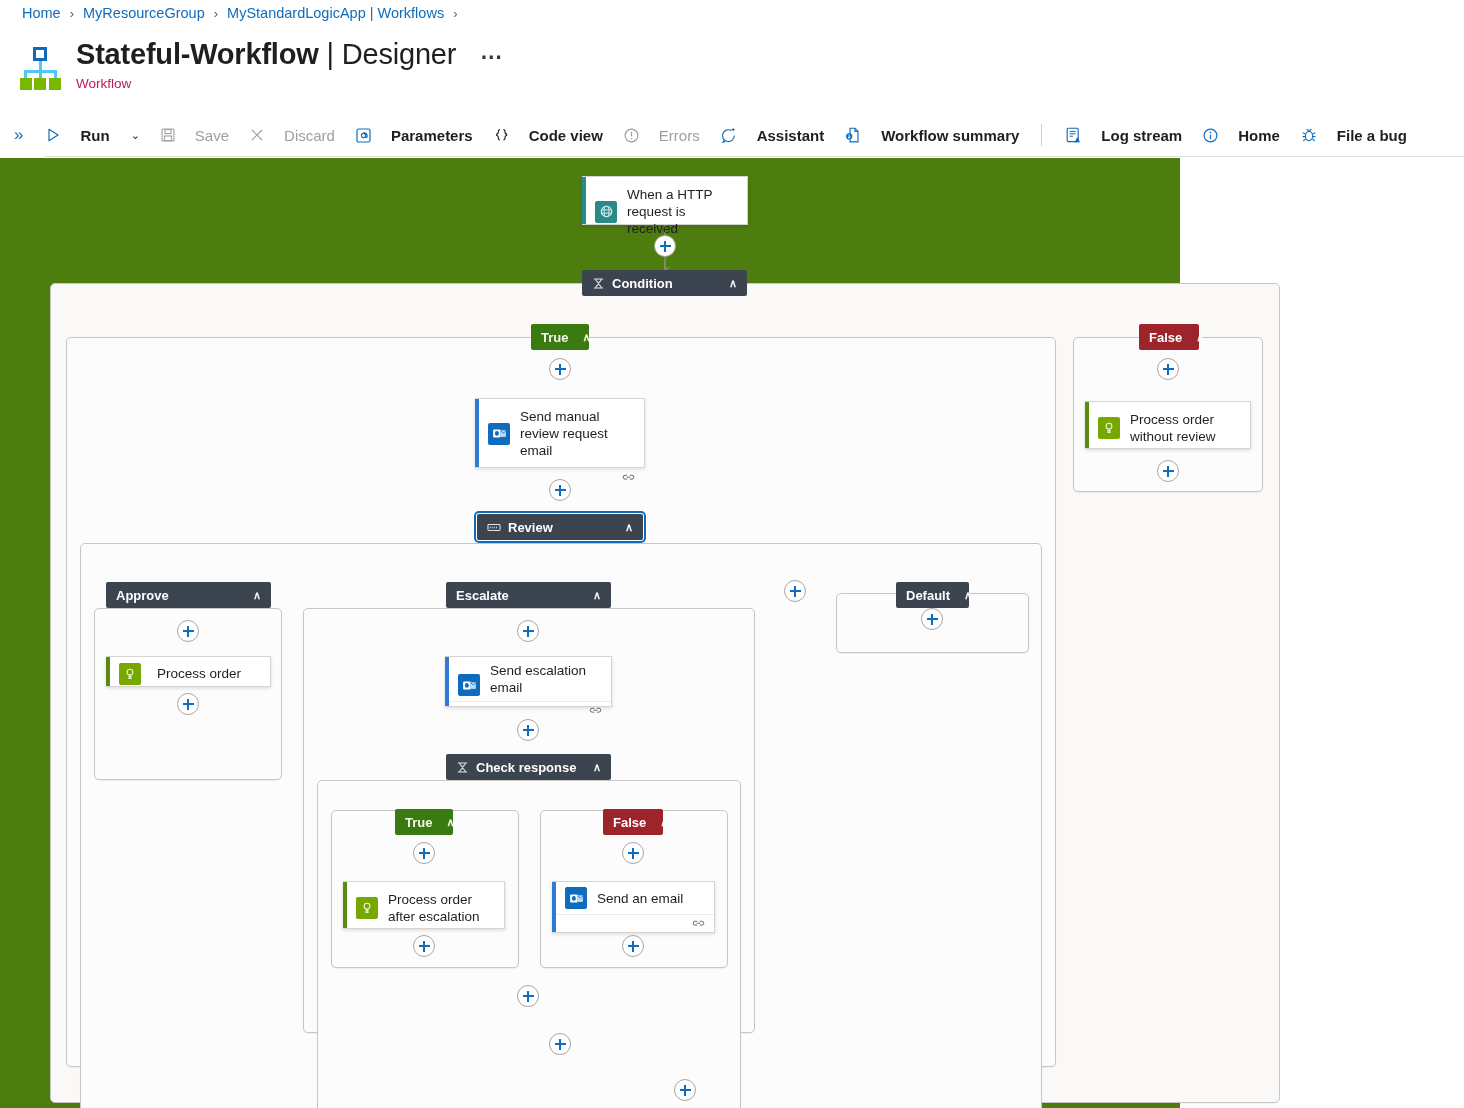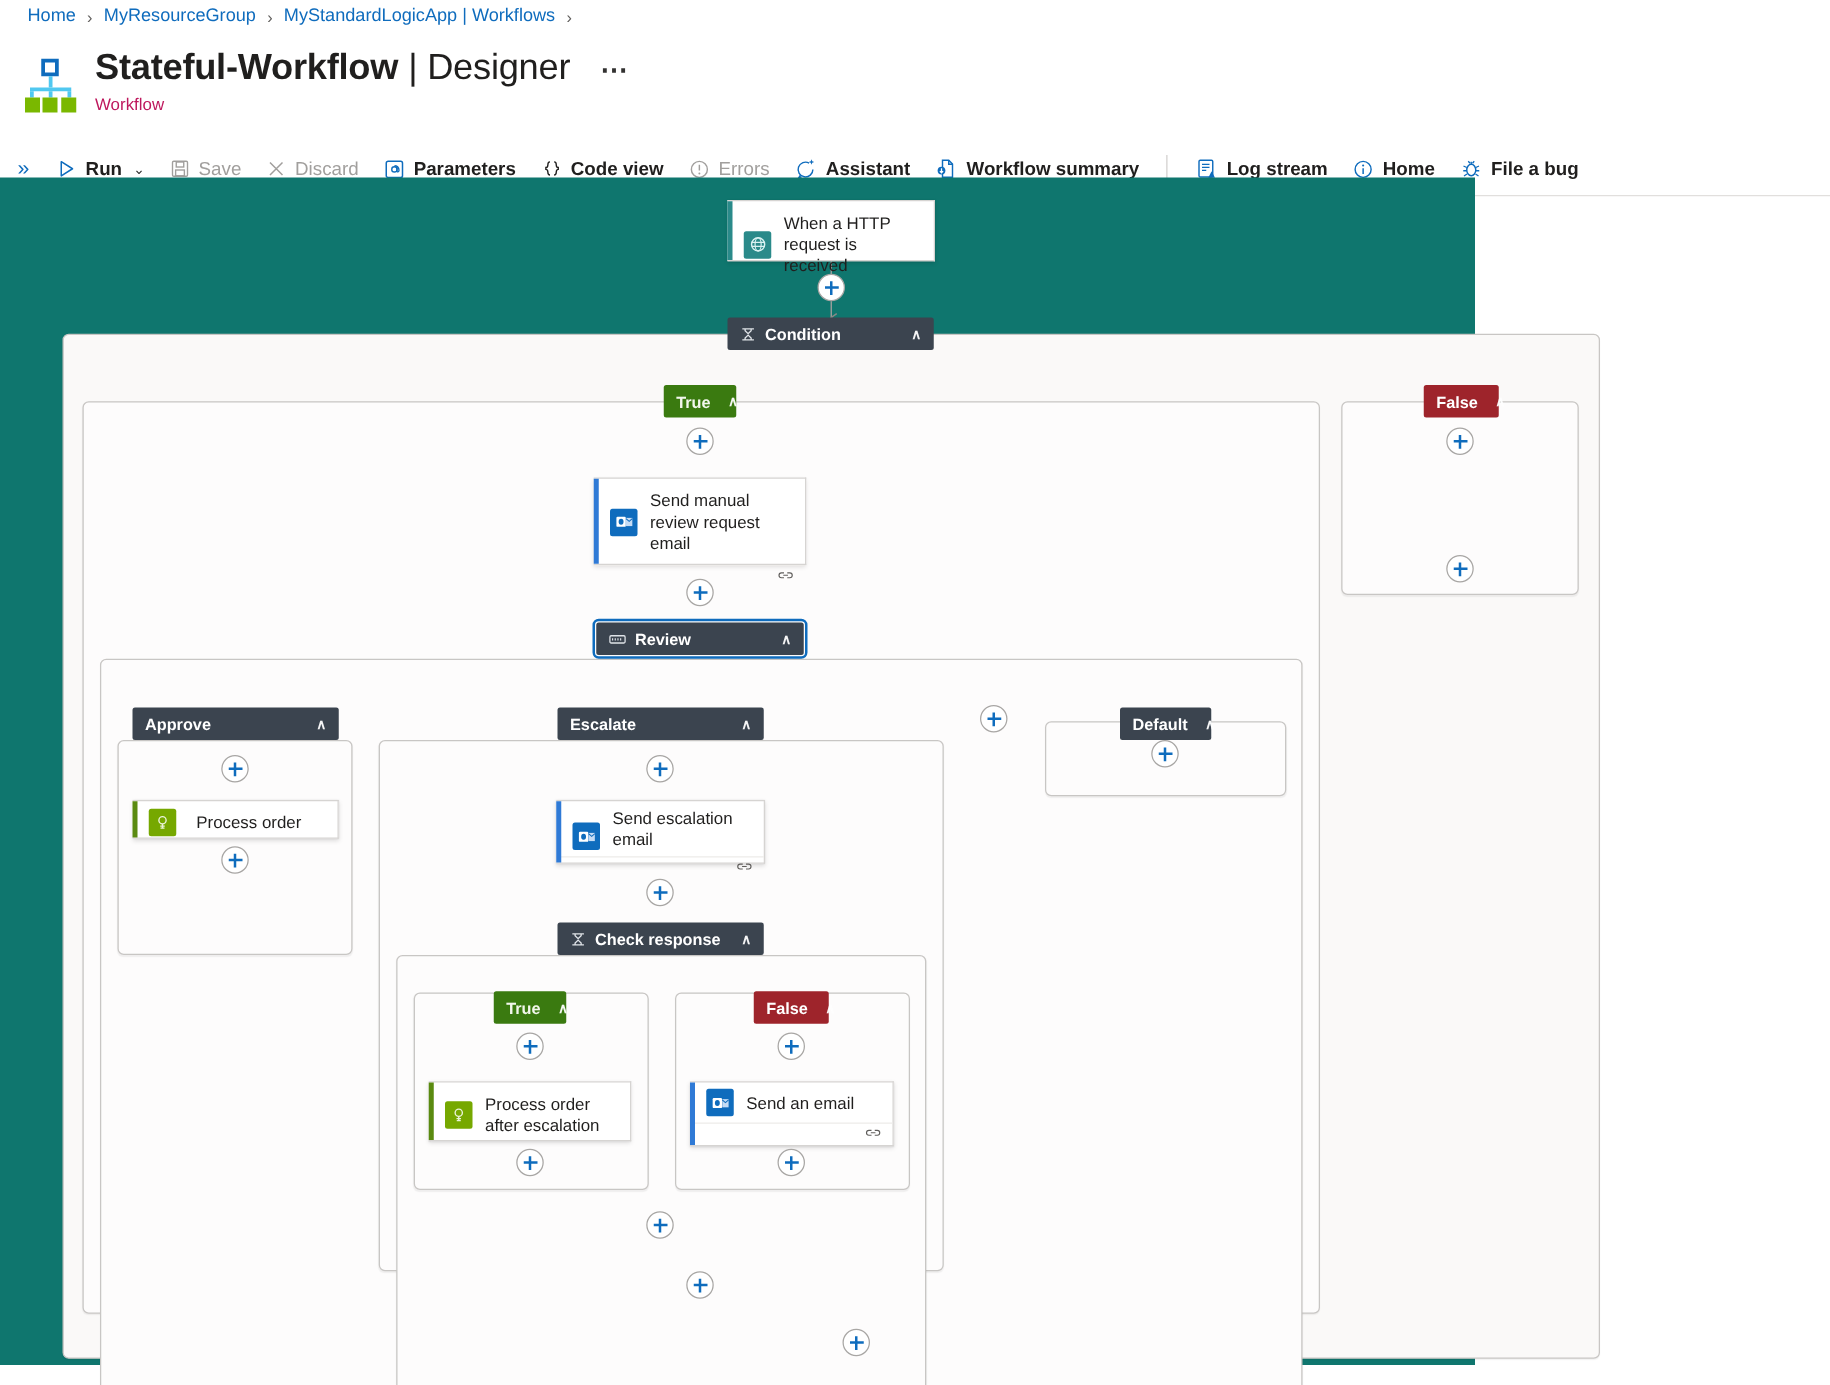--- a/index.html
+++ b/index.html
@@ -54,31 +54,31 @@
     display:flex; align-items:center; padding-left:8px;
     font-size:15px;
   }
   #toolbar-underline {
     position:absolute; left:44px; top:156px; width:1420px; height:1px; background:#e1dfdd;
   }
   .chev-btn {
     color:#0f6cbd; font-size:17px; padding:0 12px 0 6px; cursor:pointer; user-select:none;
   }
   .tb {
-    display:flex; align-items:center; gap:7px;
+    display:flex; align-items:center; gap:19px;
     padding:4px 10px; cursor:pointer; white-space:nowrap; color:#201f1e;
   }
   .tb.disabled { color:#a19f9d; cursor:default; }
   .tb .lbl { font-size:15px; }
   .tb svg { display:block; }
   .tb-sep { width:1px; height:22px; background:#d2d0ce; margin:0 12px; }
   .caret { font-size:11px; color:#201f1e; margin-left:2px; }
 
   
-  #canvas { position:absolute; left:0; top:142px; width:1180px; height:950px; background:#0f766e; }
+  #canvas { position:absolute; left:0; top:158px; width:1180px; height:950px; background:#4d7c0f; }
   #edges { position:absolute; left:0; top:0; width:1464px; height:950px; pointer-events:none; }
 
   
   .scope {
     position:absolute; border:1px solid #c8c6c4; border-radius:5px;
     background:#faf9f8;
     box-shadow:0 1px 1px rgba(0,0,0,0.06);
   }
   .scope.plain { background:#fdfcfc; }
 
@@ -365,20 +365,32 @@
     <span class="chip-label">True</span>
     <span class="chip-caret">∧</span>
   </div>
 
   <div class="chip red" style="left:1139px; top:166px; width:60px;">
     <span class="chip-label">False</span>
     <span class="chip-caret">∧</span>
   </div>
 
   <div class="plus" style="left:1157px; top:200px;"></div>
+  <div class="card" style="left:1085px; top:243px; width:166px; height:48px;">
+    <div class="bar" style="background:#5a8a10;"></div>
+    <div class="body">
+      <span class="ico" style="background:#76a800;">
+        <svg width="14" height="14" viewBox="0 0 14 14">
+            <circle cx="7" cy="5.2" r="2.9" fill="none" stroke="#eaf3d8" stroke-width="1.1"></circle>
+            <path d="M7 8.1v3.4M5.2 9.9h3.6M5.4 11.5h3.2" stroke="#eaf3d8" stroke-width="1.1"></path>
+          </svg>
+      </span>
+      <span class="txt">Process order without review</span>
+    </div>
+  </div>
   <div class="plus" style="left:1157px; top:302px;"></div>
 
   <div class="plus" style="left:549px; top:200px;"></div>
 
   <div class="card" style="left:475px; top:240px; width:170px; height:70px;">
     <div class="bar" style="background:#2f7ad6;"></div>
     <div class="body">
       <span class="ico" style="background:#0f6cbd;">
         <svg width="15" height="15" viewBox="0 0 16 16">
             <rect x="1.2" y="3.6" width="8" height="8.6" rx="1" fill="#fff"></rect>

